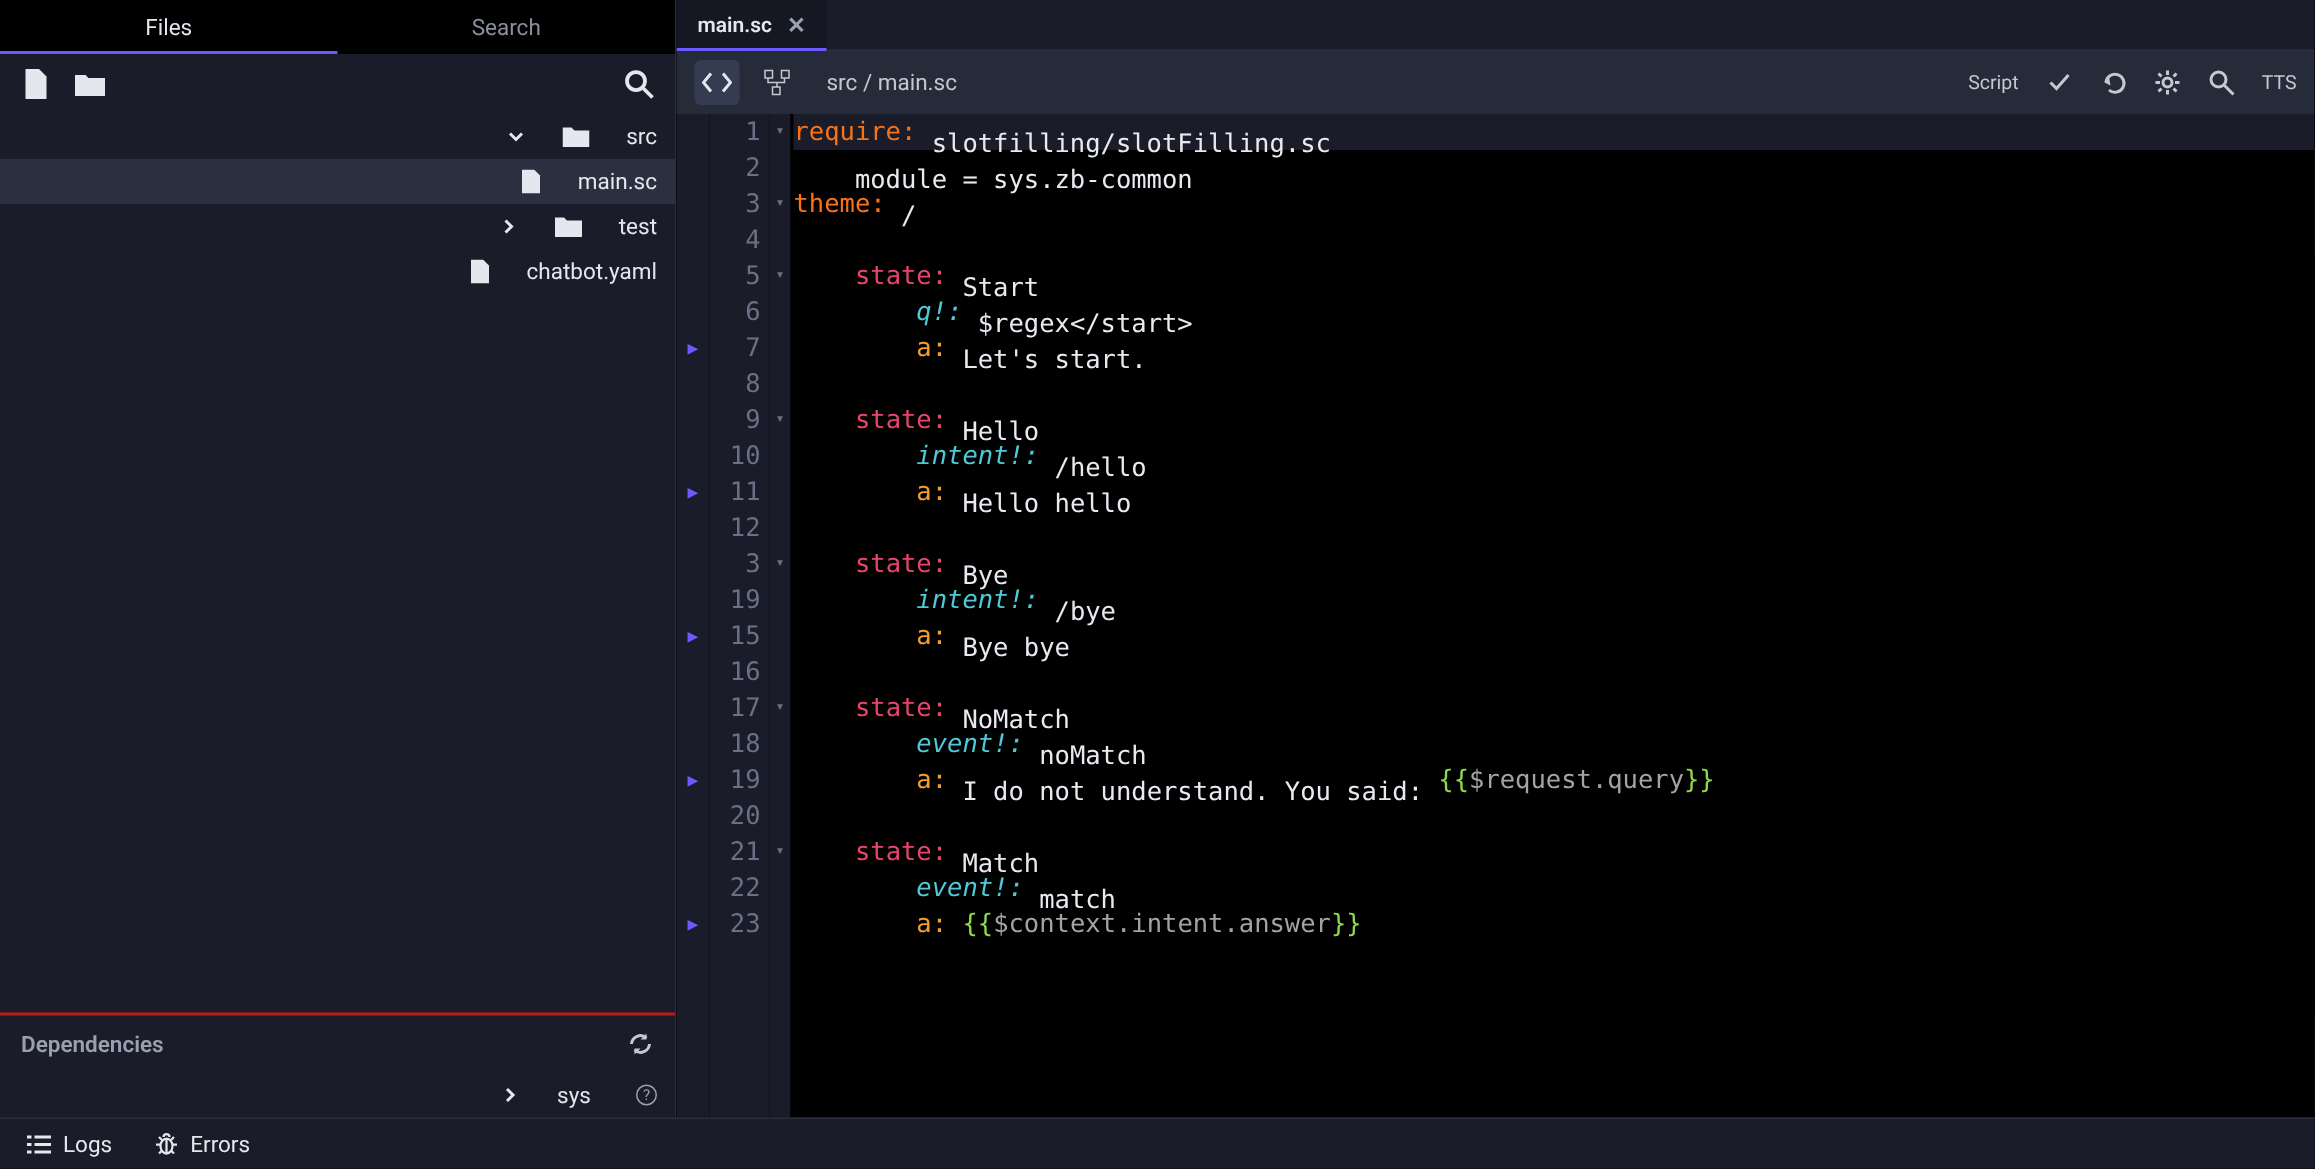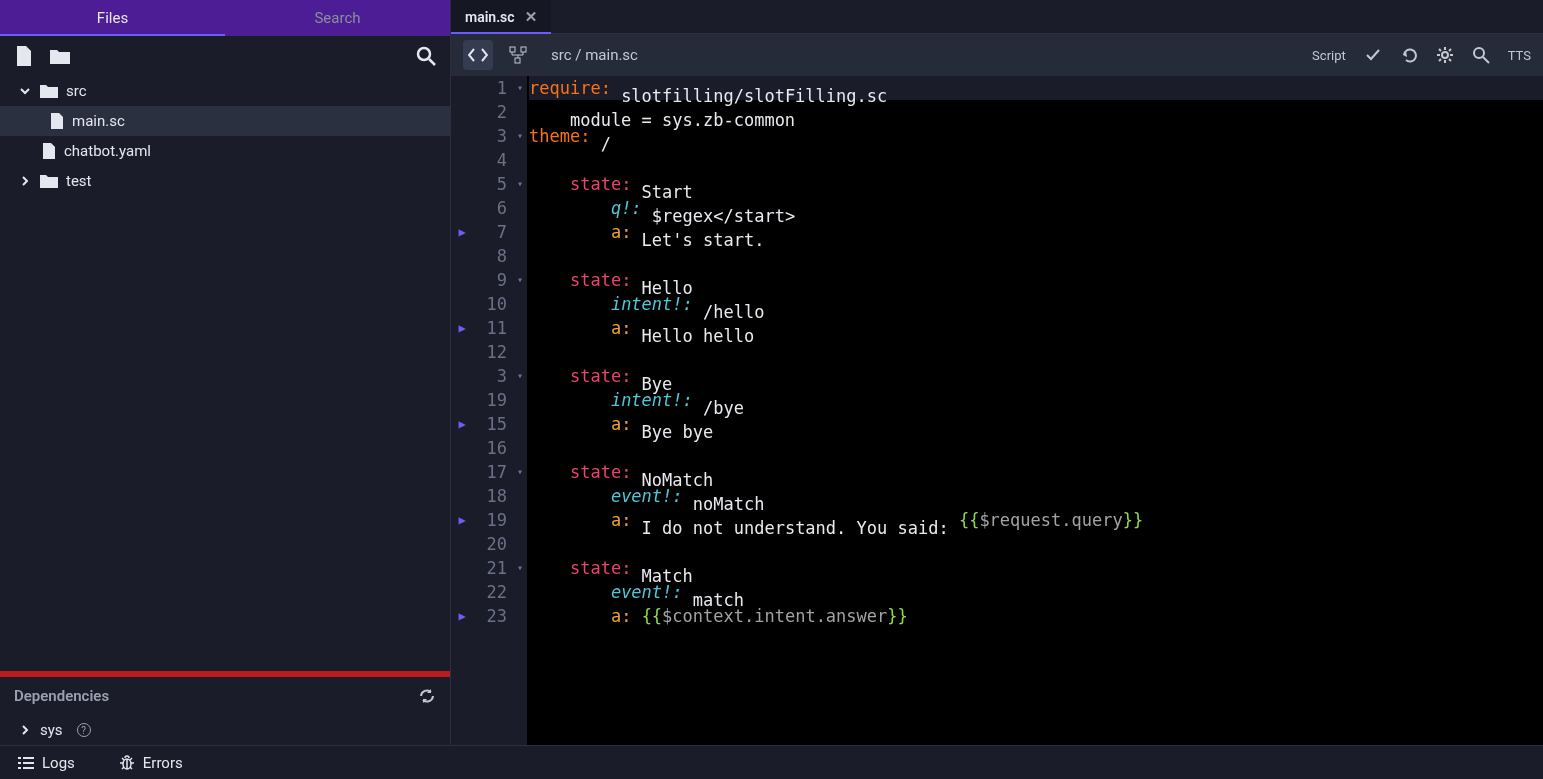--- a/index.html
+++ b/index.html
@@ -17,21 +17,21 @@
 .sidebar {
   width: 451px;
   background: #1a1d29;
   display: flex;
   flex-direction: column;
   border-right: 1px solid #2a2e3d;
 }
 .sidebar-tabs {
   display: flex;
   height: 36px;
-  background: #4c1d95;
+  background: #000000;
 }
 .sidebar-tab {
   flex: 1;
   display: flex;
   align-items: center;
   justify-content: center;
   font-size: 15px;
   color: #8a8f9e;
   cursor: pointer;
   position: relative;
@@ -65,38 +65,39 @@
   color: #e5e7ef;
 }
 .file-tree {
   flex: 1;
   overflow-y: auto;
 }
 .tree-item {
   display: flex;
   align-items: center;
   padding: 6px 12px;
-  gap: 8px;
+  gap: 24px;
   font-size: 15px;
   color: #e5e7ef;
   cursor: pointer;
+  justify-content: flex-end;
 }
 .tree-item.selected {
   background: #2a3040;
 }
 .tree-item .chevron {
   width: 14px;
   display: inline-flex;
   justify-content: center;
   color: #c5c8d3;
 }
 .tree-item.indent-1 { padding-left: 50px; }
 .tree-item.indent-0 { padding-left: 18px; }
 .deps-section {
-  border-top: 6px solid #b91c1c;
+  border-top: 2px solid #b91c1c;
 }
 .deps-header {
   display: flex;
   align-items: center;
   justify-content: space-between;
   padding: 10px 14px;
   font-size: 15px;
   color: #9aa0b0;
   font-weight: 600;
 }
@@ -230,21 +231,21 @@
 .code-lines .line.active-line {
   background: #1a1d29;
 }
 .statusbar {
   height: 34px;
   background: #1a1d29;
   border-top: 1px solid #2a2e3d;
   display: flex;
   align-items: center;
   padding: 0 18px;
-  gap: 44px;
+  gap: 28px;
   font-size: 15px;
   color: #e5e7ef;
 }
 .status-item {
   display: flex;
   align-items: center;
   gap: 8px;
   cursor: pointer;
 }
 svg { display: block; }
@@ -305,40 +306,40 @@
         <span>src</span>
       </div>
       <div class="tree-item indent-1 selected">
         <span>
           <svg width="14" height="16" viewBox="0 0 14 16">
               <path fill="#e5e7ef" d="M1 0h8l4 4v12H1z"></path>
             </svg>
         </span>
         <span>main.sc</span>
       </div>
-      <div class="tree-item" style="padding-left:42px">
-        <span>
-          <svg width="14" height="16" viewBox="0 0 14 16">
-              <path fill="#e5e7ef" d="M1 0h8l4 4v12H1z"></path>
-            </svg>
-        </span>
-        <span>chatbot.yaml</span>
-      </div>
       <div class="tree-item indent-0">
         <span class="chevron">
           <svg width="10" height="10" viewBox="0 0 10 10">
               <path d="M3 1l4 4-4 4" stroke="#e5e7ef" stroke-width="2" fill="none"></path>
             </svg>
         </span>
         <span>
           <svg width="18" height="14" viewBox="0 0 18 14">
               <path fill="#e5e7ef" d="M0 1h6l2 2h10v11H0z"></path>
             </svg>
         </span>
         <span>test</span>
+      </div>
+      <div class="tree-item" style="padding-left:42px">
+        <span>
+          <svg width="14" height="16" viewBox="0 0 14 16">
+              <path fill="#e5e7ef" d="M1 0h8l4 4v12H1z"></path>
+            </svg>
+        </span>
+        <span>chatbot.yaml</span>
       </div>
     </div>
     <div class="deps-section">
       <div class="deps-header">
         <span>Dependencies</span>
         <span>
           <svg width="18" height="18" viewBox="0 0 18 18">
               <path d="M3 9a6 6 0 0 1 10-4M15 9a6 6 0 0 1-10 4" stroke="#c5c8d3" stroke-width="2" fill="none"></path>
               <path d="M13 2v4h-4M5 16v-4h4" fill="#c5c8d3"></path>
             </svg>

